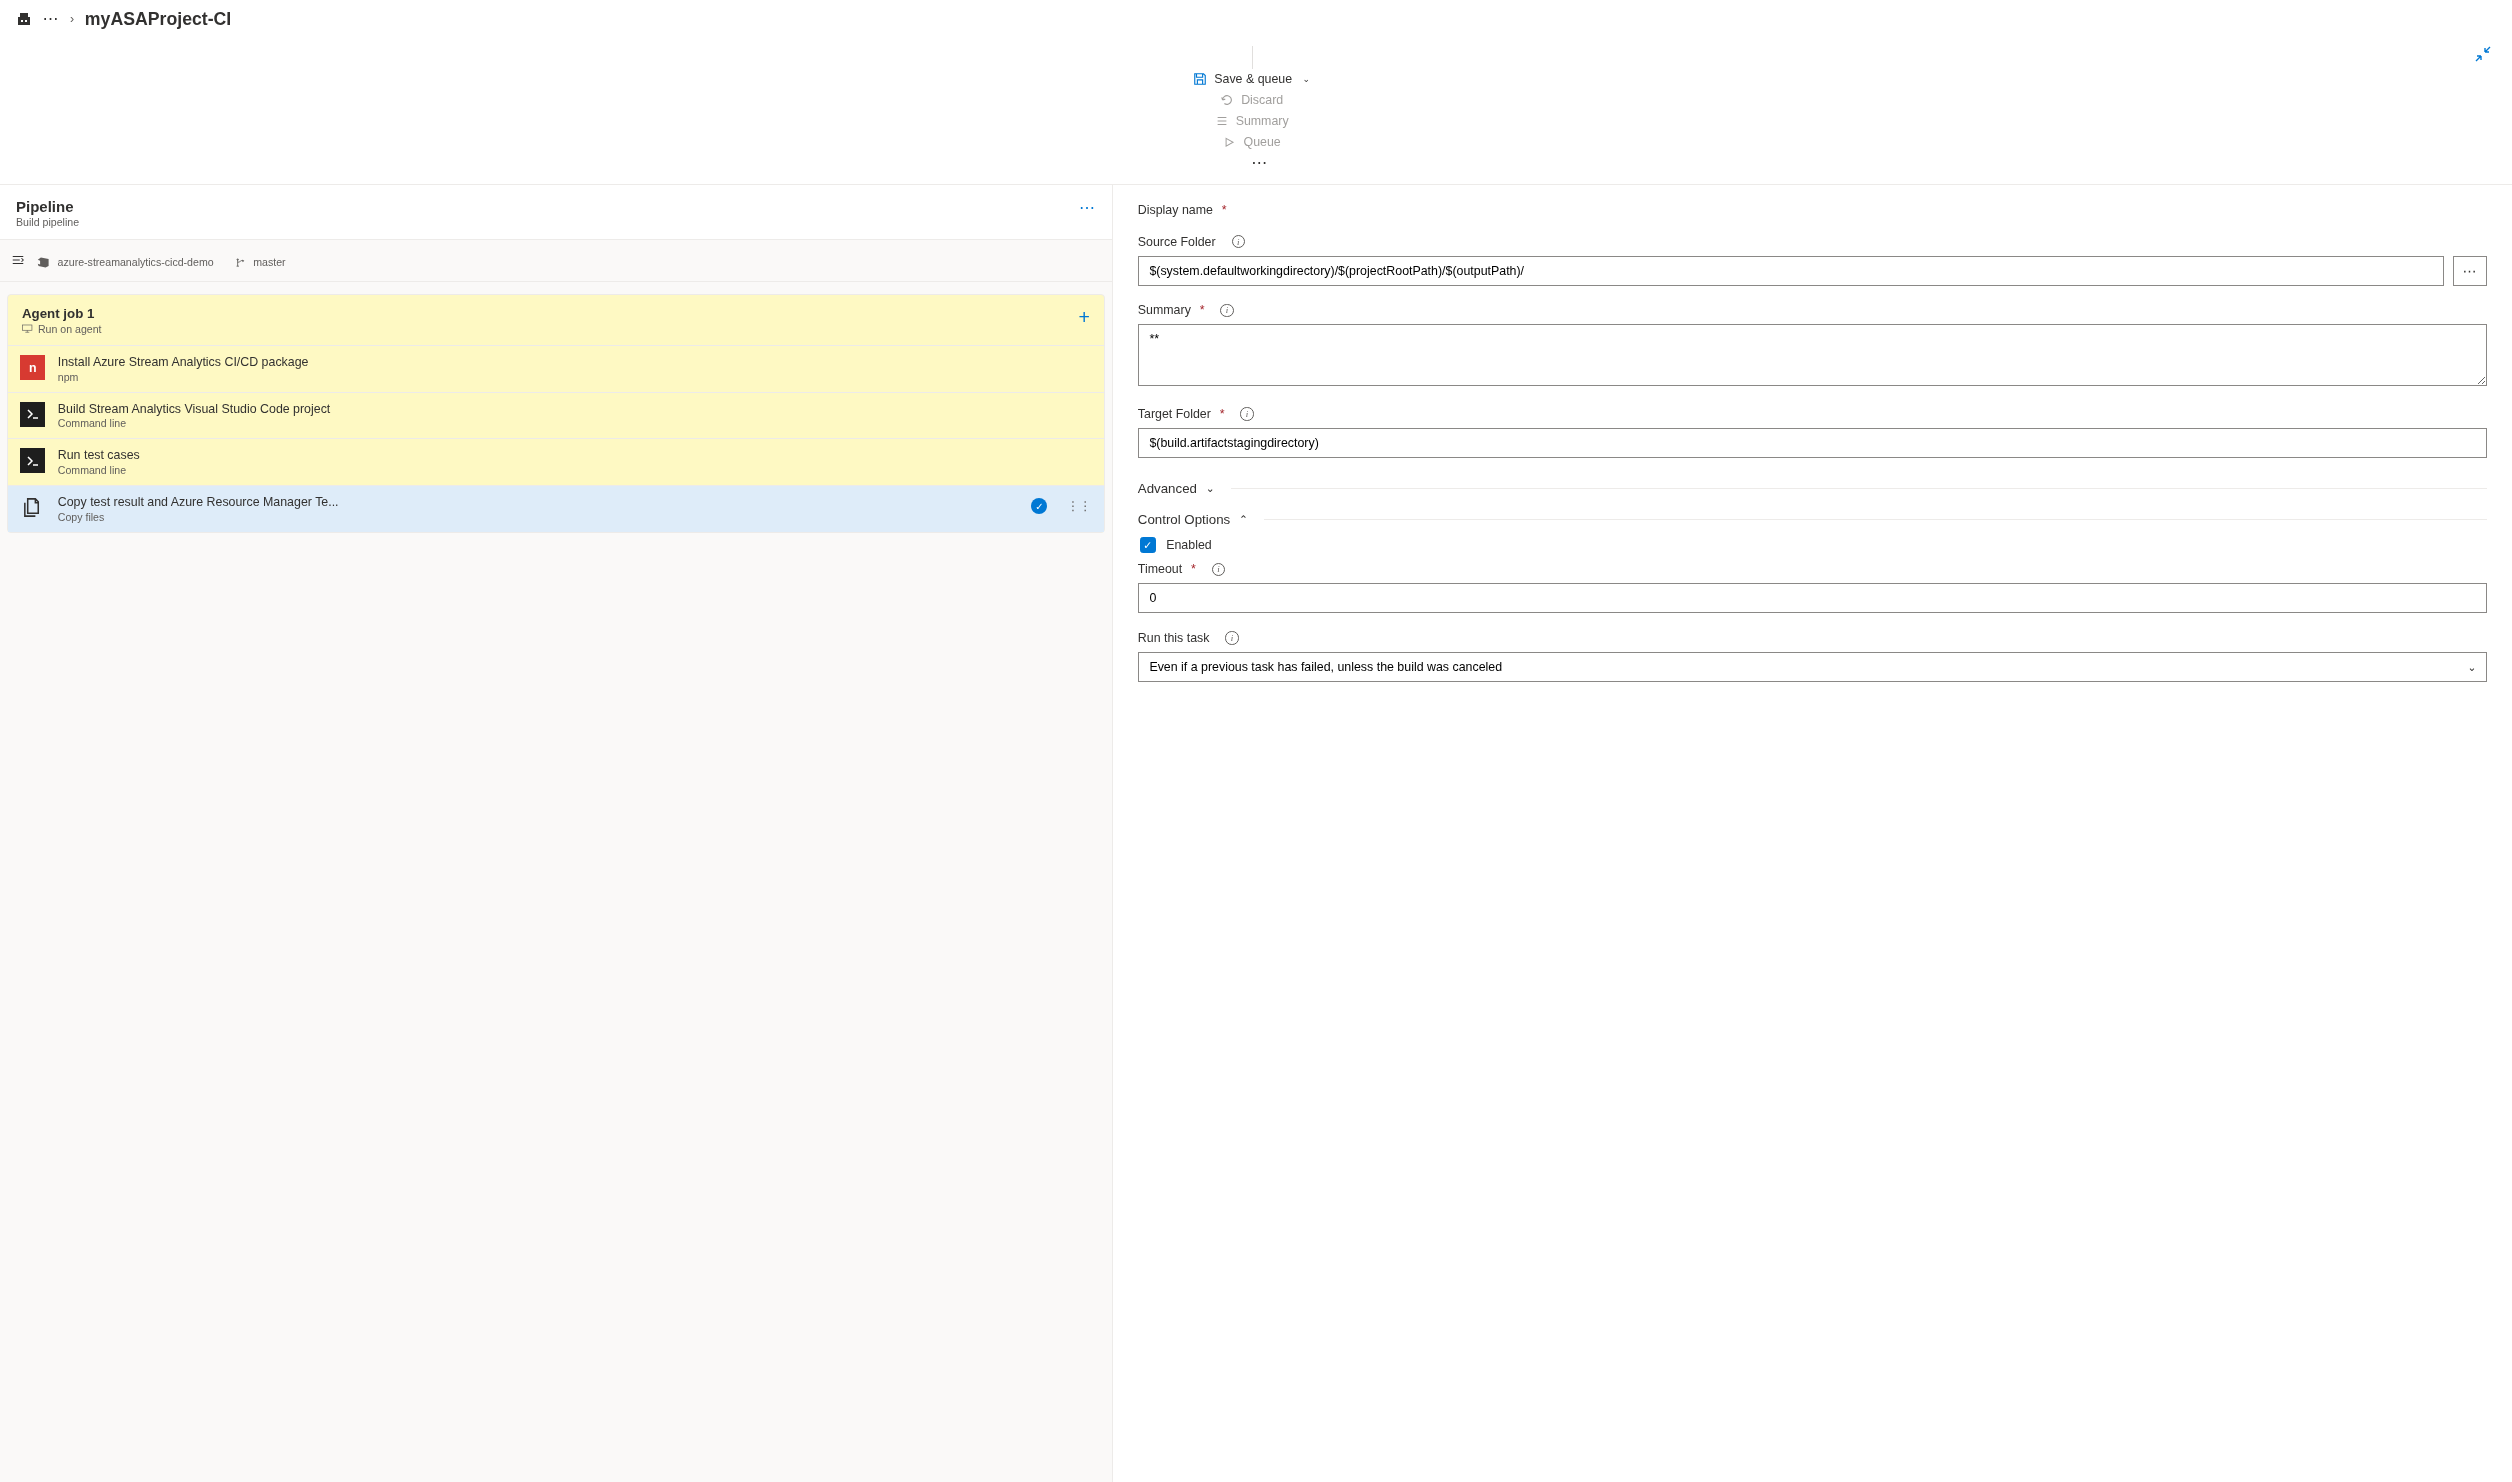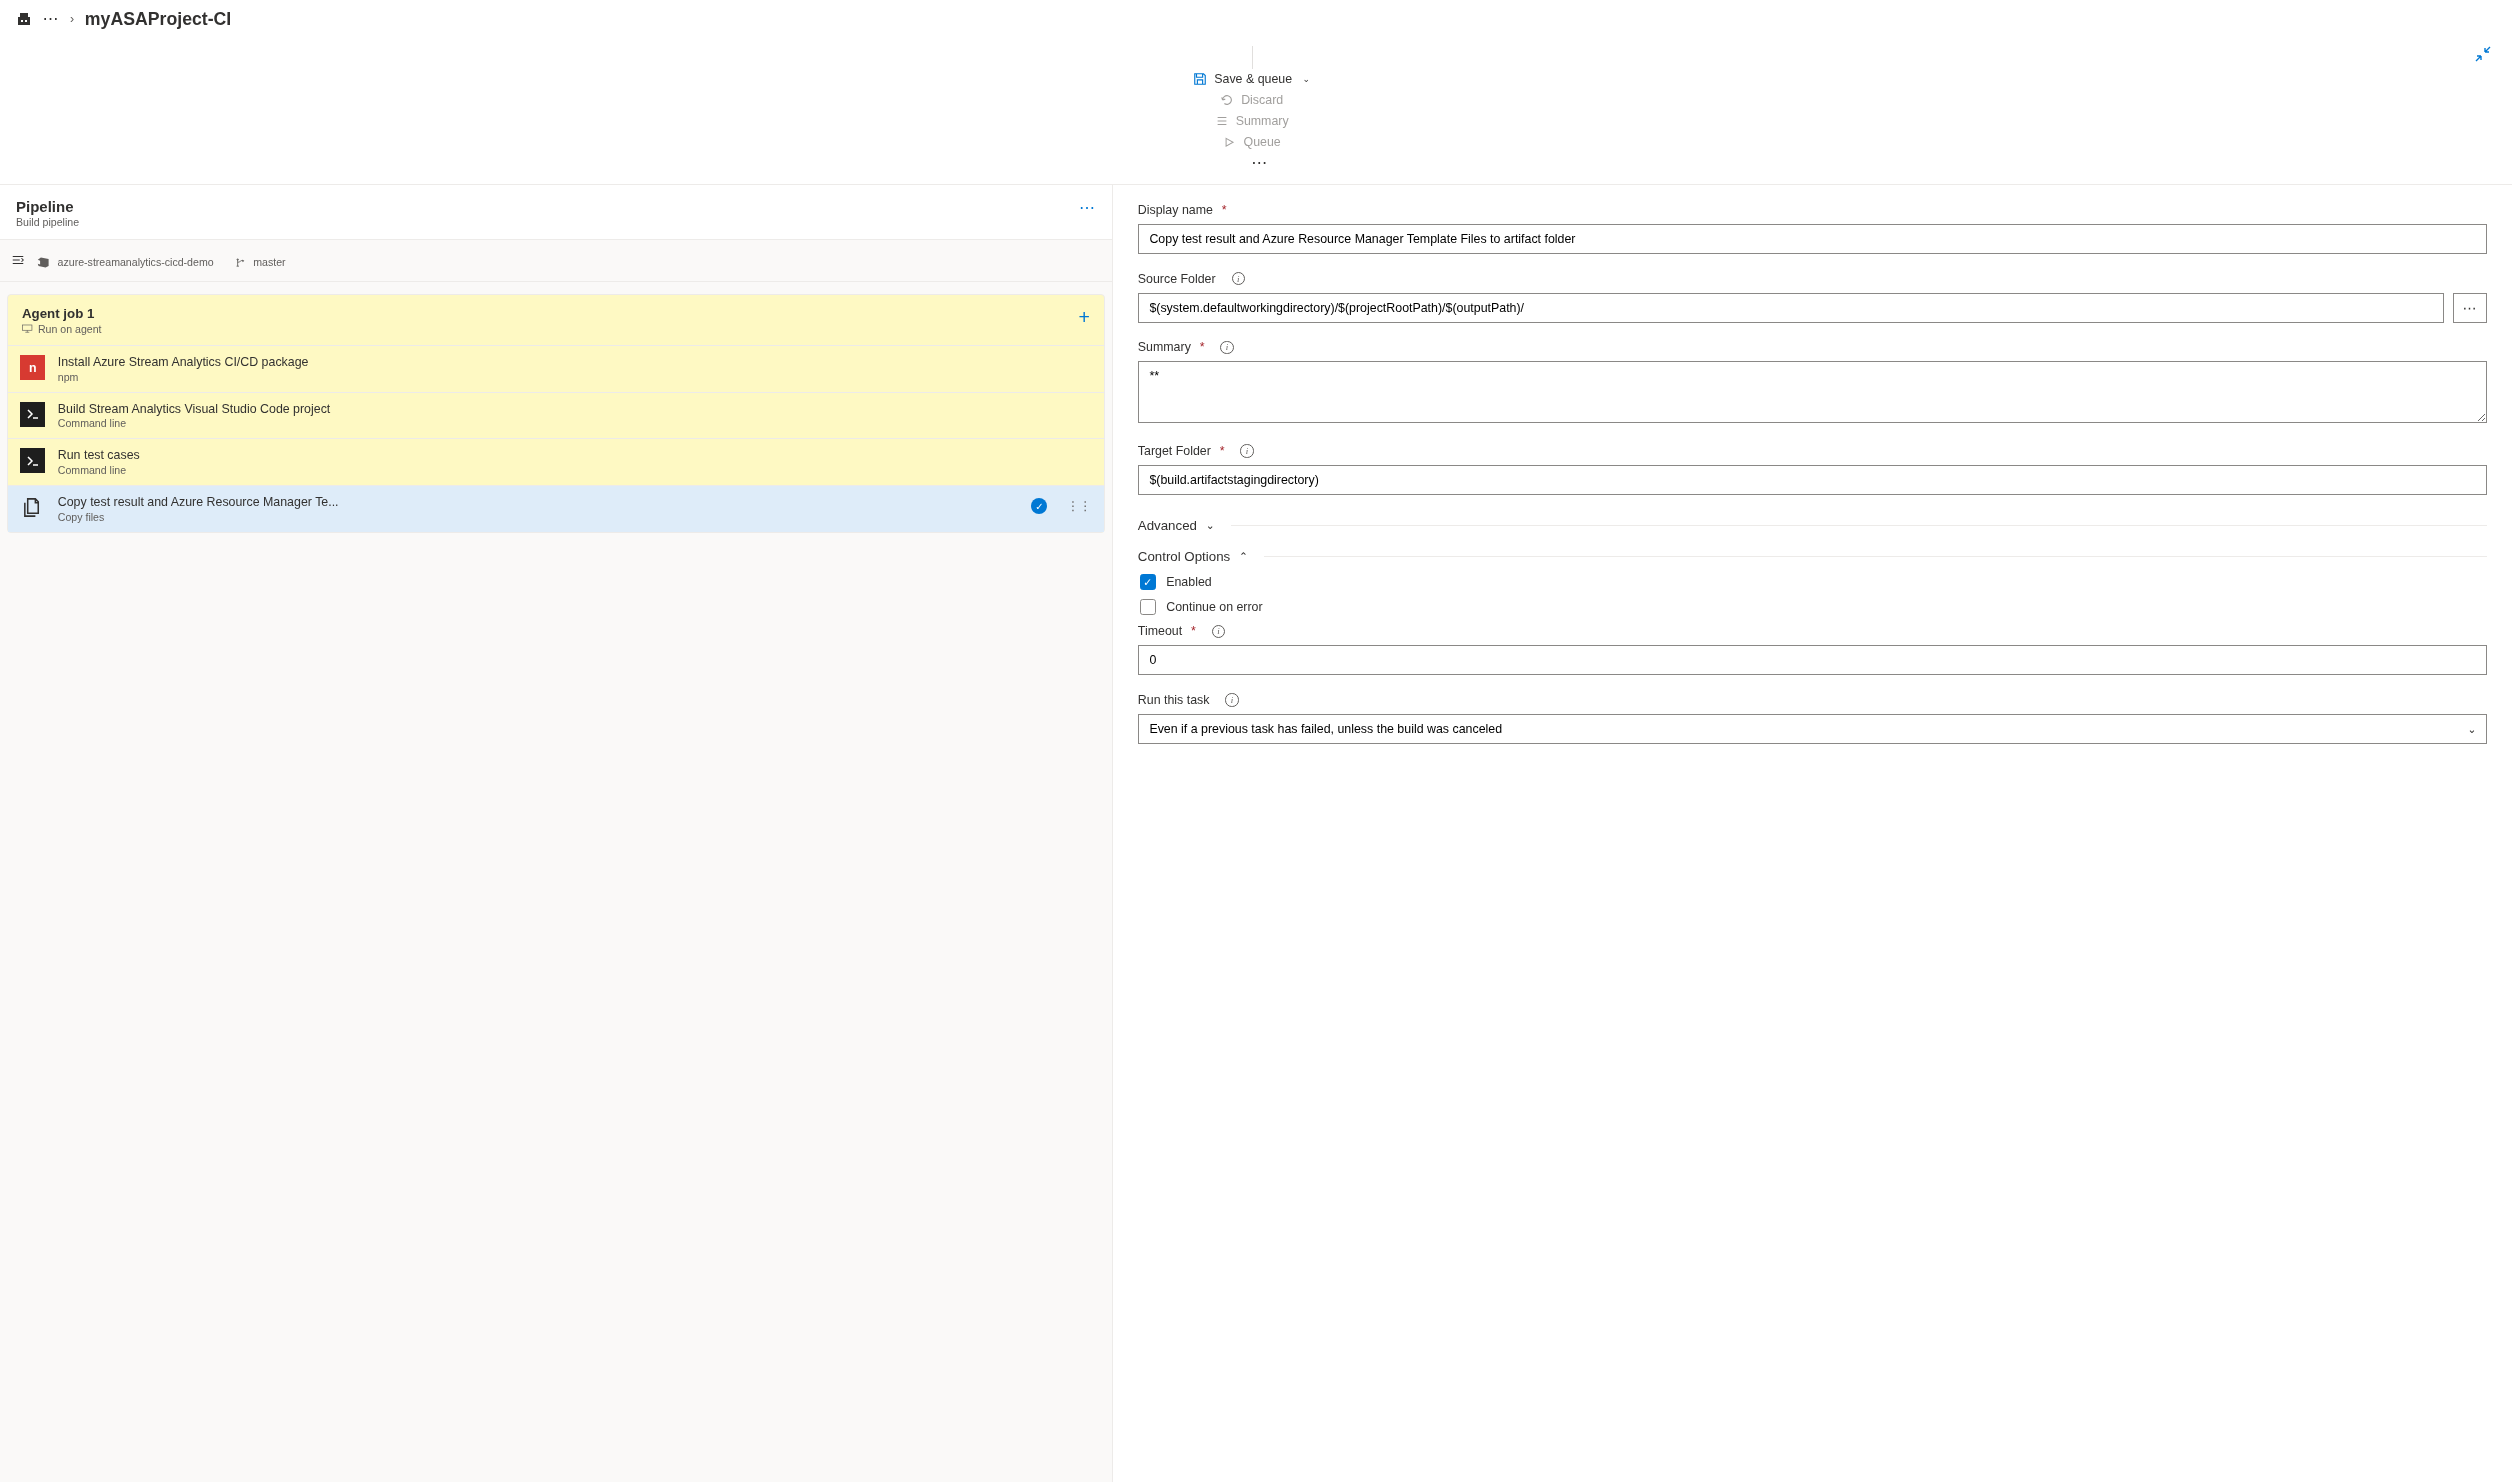--- a/index.html
+++ b/index.html
@@ -243,21 +243,20 @@
     </div>
   </div>
 
   <div class="right">
 
     <div class="field">
       <div class="field-label">
         <span>Display name</span>
         <span class="req">*</span>
       </div>
-      <input class="text-input" value="Copy test result and Azure Resource Manager Template Files to artifact folder" style="">
     </div>
 
     <div class="field">
       <div class="field-label">
         <span>Source Folder</span>
         <span class="info">i</span>
       </div>
       <div class="input-row">
         <input class="text-input" value="$(system.defaultworkingdirectory)/$(projectRootPath)/$(outputPath)/" style="">
         <div class="browse-btn">⋯</div>
@@ -291,24 +290,20 @@
     <div class="section-toggle">
       <span>Control Options</span>
       <span class="chev">⌃</span>
       <span class="line"></span>
     </div>
 
     <div class="checkbox-row">
       <div class="chk checked">✓</div>
       <span>Enabled</span>
     </div>
-    <div class="checkbox-row">
-      <div class="chk"></div>
-      <span>Continue on error</span>
-    </div>
 
     <div class="field">
       <div class="field-label">
         <span>Timeout</span>
         <span class="req">*</span>
         <span class="info">i</span>
       </div>
       <input class="text-input" value="0" style="">
     </div>
 

